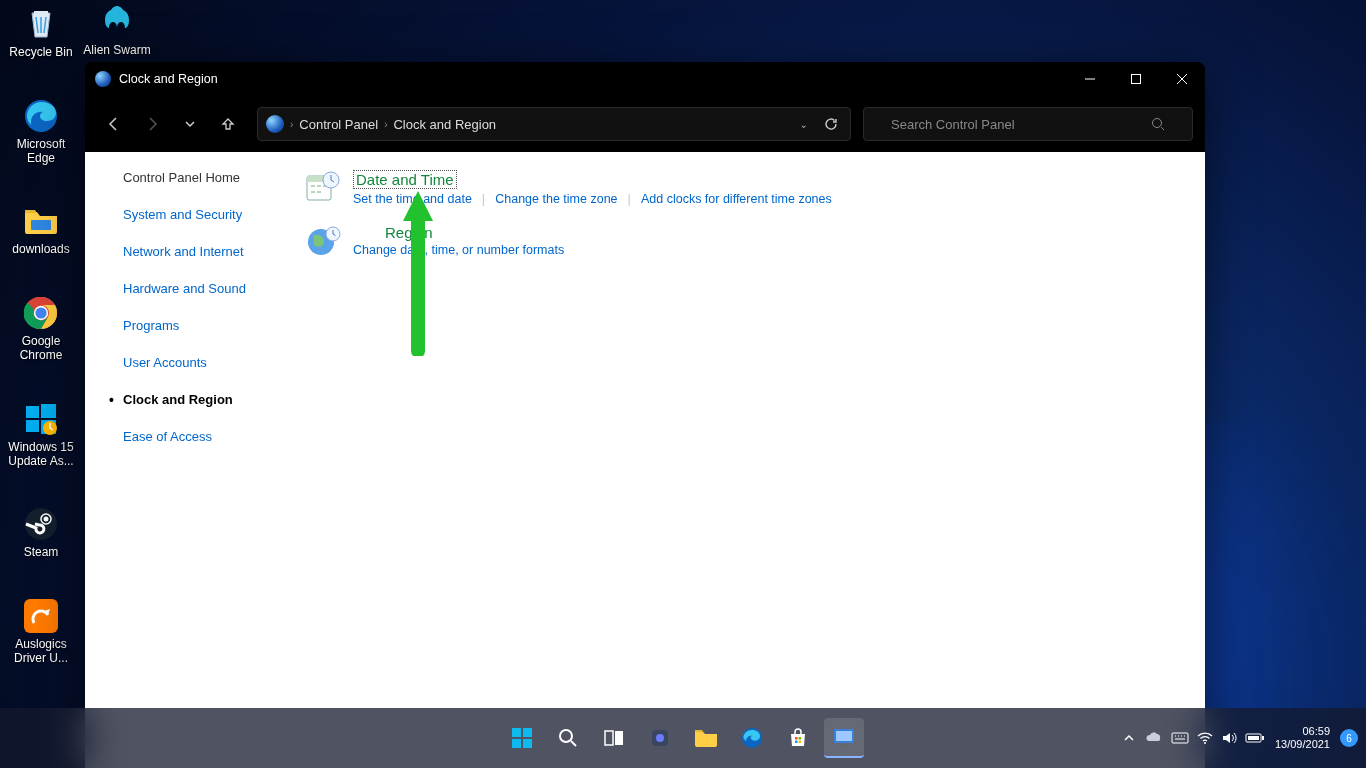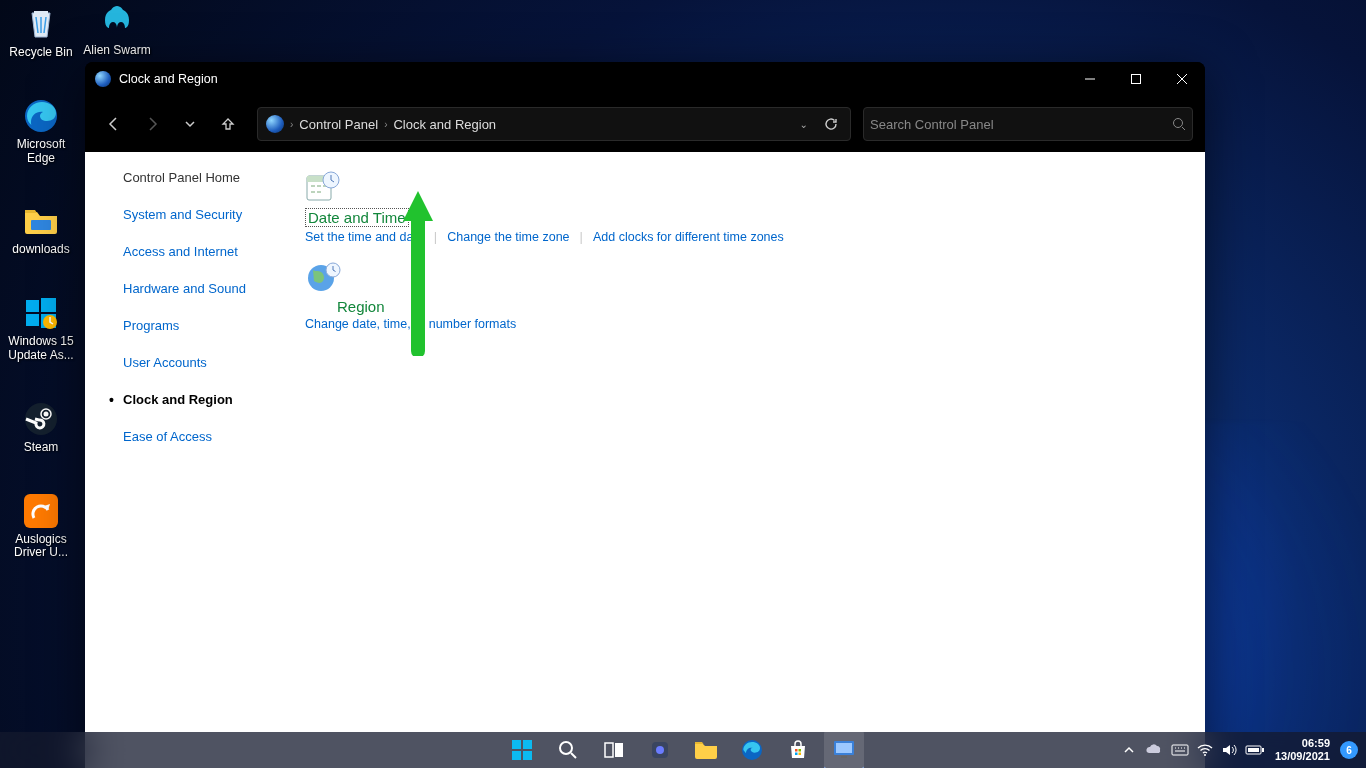--- a/index.html
+++ b/index.html
@@ -37,45 +37,45 @@
   
   .navbar { height: 56px; background: #000; display: flex; align-items: center; padding: 0 12px; gap: 4px; }
   .navbtn { width: 34px; height: 34px; display: flex; align-items: center; justify-content: center; color: #ccc; border-radius: 4px; }
   .navbtn.disabled { color: #555; }
   .addressbar { flex: 1; height: 34px; background: #111; border: 1px solid #2a2a2a; border-radius: 4px; margin: 0 8px; display: flex; align-items: center; padding: 0 8px; color: #ddd; font-size: 13px; gap: 6px; }
   .addressbar .globe { width: 18px; height: 18px; border-radius: 50%; background: radial-gradient(circle at 30% 30%, #8fd6ff, #1e5dbd 60%, #073066); }
   .addressbar .chev { color: #888; font-size: 10px; }
   .addressbar .addr-spacer { flex:1; }
   .addressbar .addr-drop { color:#aaa; font-size:10px; padding:0 6px; }
   .addressbar .addr-refresh { color:#ccc; padding:0 4px; }
-  .searchbox { width: 330px; height: 34px; background: #111; border: 1px solid #2a2a2a; border-radius: 4px; display: flex; align-items: center; padding: 0 6px; color: #888; font-size: 13px; }
+  .searchbox { width: 330px; height: 34px; background: #111; border: 1px solid #2a2a2a; border-radius: 4px; display: flex; align-items: center; padding: 0 27px; color: #888; font-size: 13px; }
   .searchbox input { flex:1; background: transparent; border: 0; outline: 0; color: #ddd; font-size: 13px; }
   .searchbox input::placeholder { color: #888; }
   
   .content { flex: 1; background: #fff; display: flex; }
   .sidebar { width: 200px; padding: 18px 10px 10px 38px; font-size: 13px; color: #000; }
   .sidebar .home { color: #333; margin-bottom: 18px; }
   .sidebar .cat { color: #0066cc; margin: 22px 0; cursor: pointer; }
   .sidebar .cat.active { color: #000; font-weight: 600; position: relative; }
   .sidebar .cat.active::before { content: "•"; position: absolute; left: -14px; color: #000; font-size: 14px; }
   
   .main { flex: 1; padding: 18px 20px; font-size: 13px; }
-  .item { display: flex; margin-bottom: 16px; flex-direction: column; }
+  .item { display: flex; margin-bottom: 16px; }
   .item .icon { width: 38px; height: 38px; margin-right: 10px; flex-shrink: 0; }
   .item .body .title { color: #12863b; font-size: 15px; margin-bottom: 2px; display: inline-block; }
   .item:first-child .body .title { border: 1px dotted #555; padding: 0 2px; }
   .item .body .links { display: flex; gap: 10px; flex-wrap: wrap; align-items: center; }
   .item .body .links a { color: #0066cc; text-decoration: none; cursor: pointer; font-size: 12.5px; }
   .item .body .links .sep { color: #ccc; }
   
   
   .arrow { position: absolute; left: 398px; top: 186px; z-index: 10; pointer-events: none; }
   
   
-  .taskbar { position: absolute; bottom: 0; left: 0; right: 0; height: 36px; background: rgba(20,25,45,.75); backdrop-filter: blur(20px); display: flex; align-items: center; z-index: 20; font-weight: bold; }
+  .taskbar { position: absolute; bottom: 0; left: 0; right: 0; height: 60px; background: rgba(20,25,45,.75); backdrop-filter: blur(20px); display: flex; align-items: center; z-index: 20; }
   .taskbar .center { position: absolute; left: 50%; transform: translateX(-50%); display: flex; gap: 6px; }
   .tbtn { width: 40px; height: 40px; border-radius: 4px; display: flex; align-items: center; justify-content: center; cursor: pointer; }
   .tbtn.active { background: rgba(255,255,255,.12); border-bottom: 2px solid #8ab4ff; }
   .taskbar .right { position: absolute; right: 8px; display: flex; align-items: center; gap: 10px; color: #fff; font-size: 11px; }
   .taskbar .right .tray { display: flex; gap: 8px; align-items: center; }
   .taskbar .right .clock { text-align: right; line-height: 1.2; }
   .notif-badge { width: 18px; height: 18px; border-radius: 50%; background: #3399ff; color: #fff; font-size: 10px; display: flex; align-items: center; justify-content: center; }
   
   svg { display: block; }
 </style>
@@ -106,20 +106,34 @@
   </div>
   <div class="dicon">
     <div class="iimg">
       <svg width="36" height="30" viewBox="0 0 36 30">
           <path d="M2 6h12l3 4h17v16a2 2 0 0 1-2 2H4a2 2 0 0 1-2-2z" fill="#ffcf48"></path>
           <path d="M2 4h10l2 3H2z" fill="#e8b730"></path>
           <rect x="8" y="14" width="20" height="10" rx="1" fill="#2f86e0"></rect>
         </svg>
     </div>
     <div class="label">downloads</div>
+  </div>
+  <div class="dicon">
+    <div class="iimg">
+      <svg width="34" height="34" viewBox="0 0 34 34">
+          <circle cx="17" cy="17" r="16" fill="#fff"></circle>
+          <circle cx="17" cy="17" r="16" fill="#db4437"></circle>
+          <path d="M17 1a16 16 0 0 1 13.8 8H17a8 8 0 0 0-7 4.1L3.6 6.5A16 16 0 0 1 17 1z" fill="#db4437"></path>
+          <path d="M30.9 9H17a8 8 0 0 1 6.9 12l-7 12A16 16 0 0 0 33 17c0-2.9-.8-5.6-2.1-8z" fill="#ffcd40"></path>
+          <path d="M10 13.1 3.5 6.5A16 16 0 0 0 16.8 33l7-12A8 8 0 0 1 10 13.1z" fill="#0f9d58"></path>
+          <circle cx="17" cy="17" r="7.2" fill="#fff"></circle>
+          <circle cx="17" cy="17" r="5.6" fill="#4285f4"></circle>
+        </svg>
+    </div>
+    <div class="label">Google Chrome</div>
   </div>
   <div class="dicon">
     <div class="iimg">
       <svg width="34" height="34" viewBox="0 0 34 34">
           <rect x="2" y="4" width="13" height="12" fill="#00adef"></rect>
           <rect x="17" y="2" width="15" height="14" fill="#00adef"></rect>
           <rect x="2" y="18" width="13" height="12" fill="#00adef"></rect>
           <rect x="17" y="18" width="15" height="14" fill="#00adef"></rect>
           <circle cx="26" cy="26" r="7" fill="#ffb900"></circle>
           <path d="M26 21v5l3 2" stroke="#fff" stroke-width="1.5" fill="none"></path>
@@ -226,21 +240,21 @@
             <path d="M10 10l3 3" stroke="#888"></path>
           </svg>
         </span>
     </div>
   </div>
 
   <div class="content">
     <div class="sidebar">
       <div class="home">Control Panel Home</div>
       <div class="cat">System and Security</div>
-      <div class="cat">Access and Internet</div>
+      <div class="cat">Network and Internet</div>
       <div class="cat">Hardware and Sound</div>
       <div class="cat">Programs</div>
       <div class="cat">User Accounts</div>
       <div class="cat active">Clock and Region</div>
       <div class="cat">Ease of Access</div>
     </div>
 
     <div class="main">
       <div class="item">
         <div class="icon">

